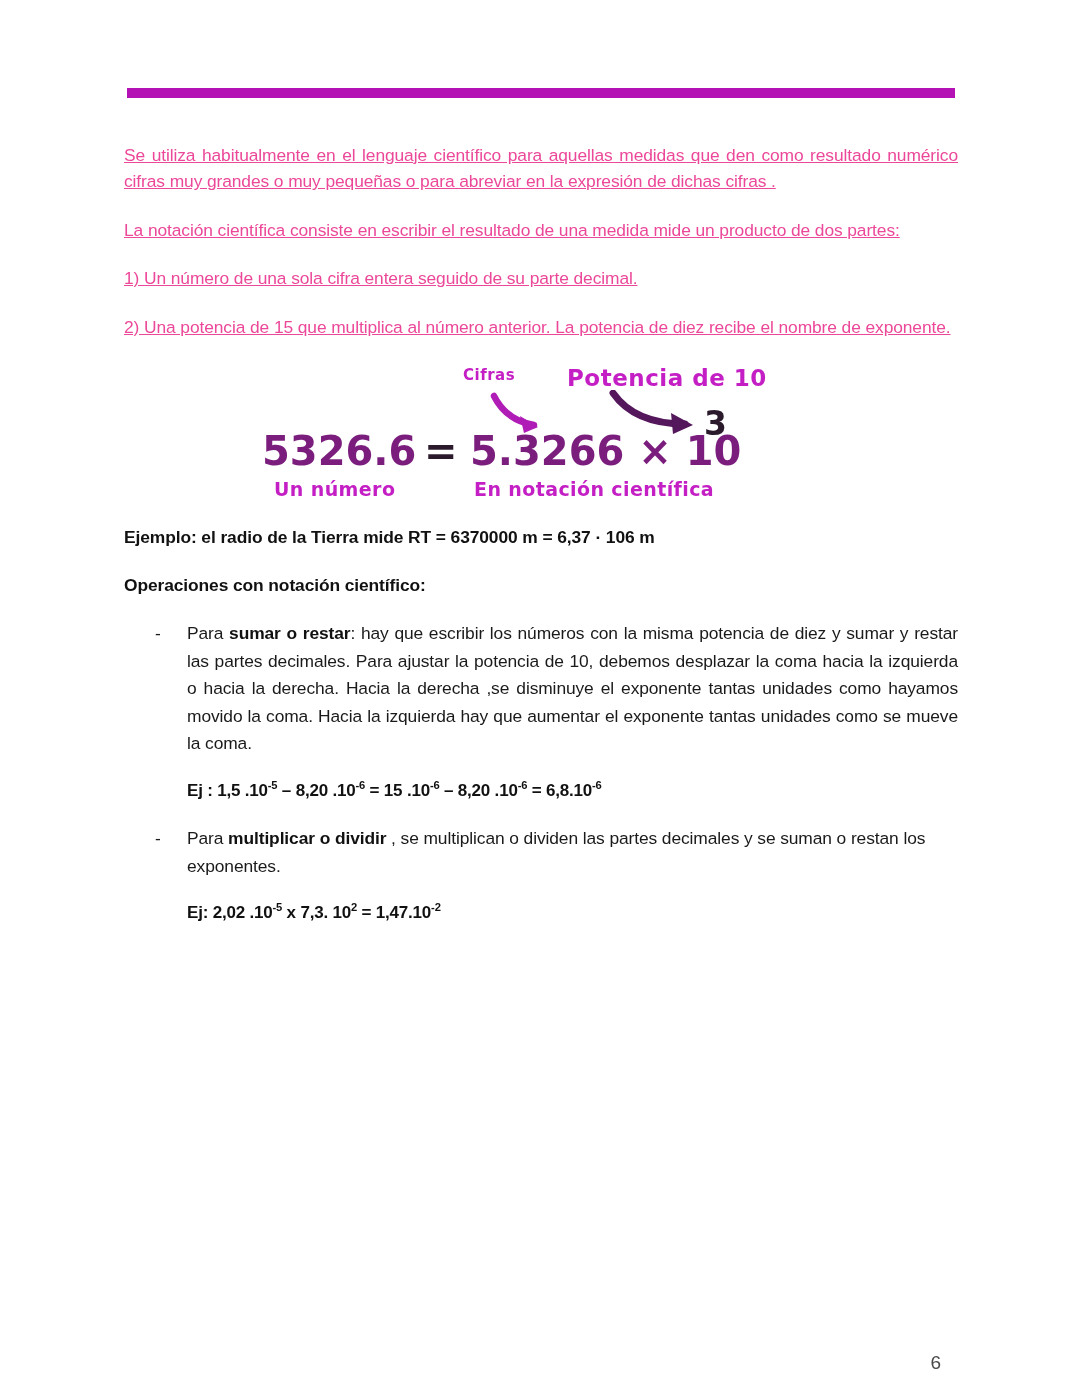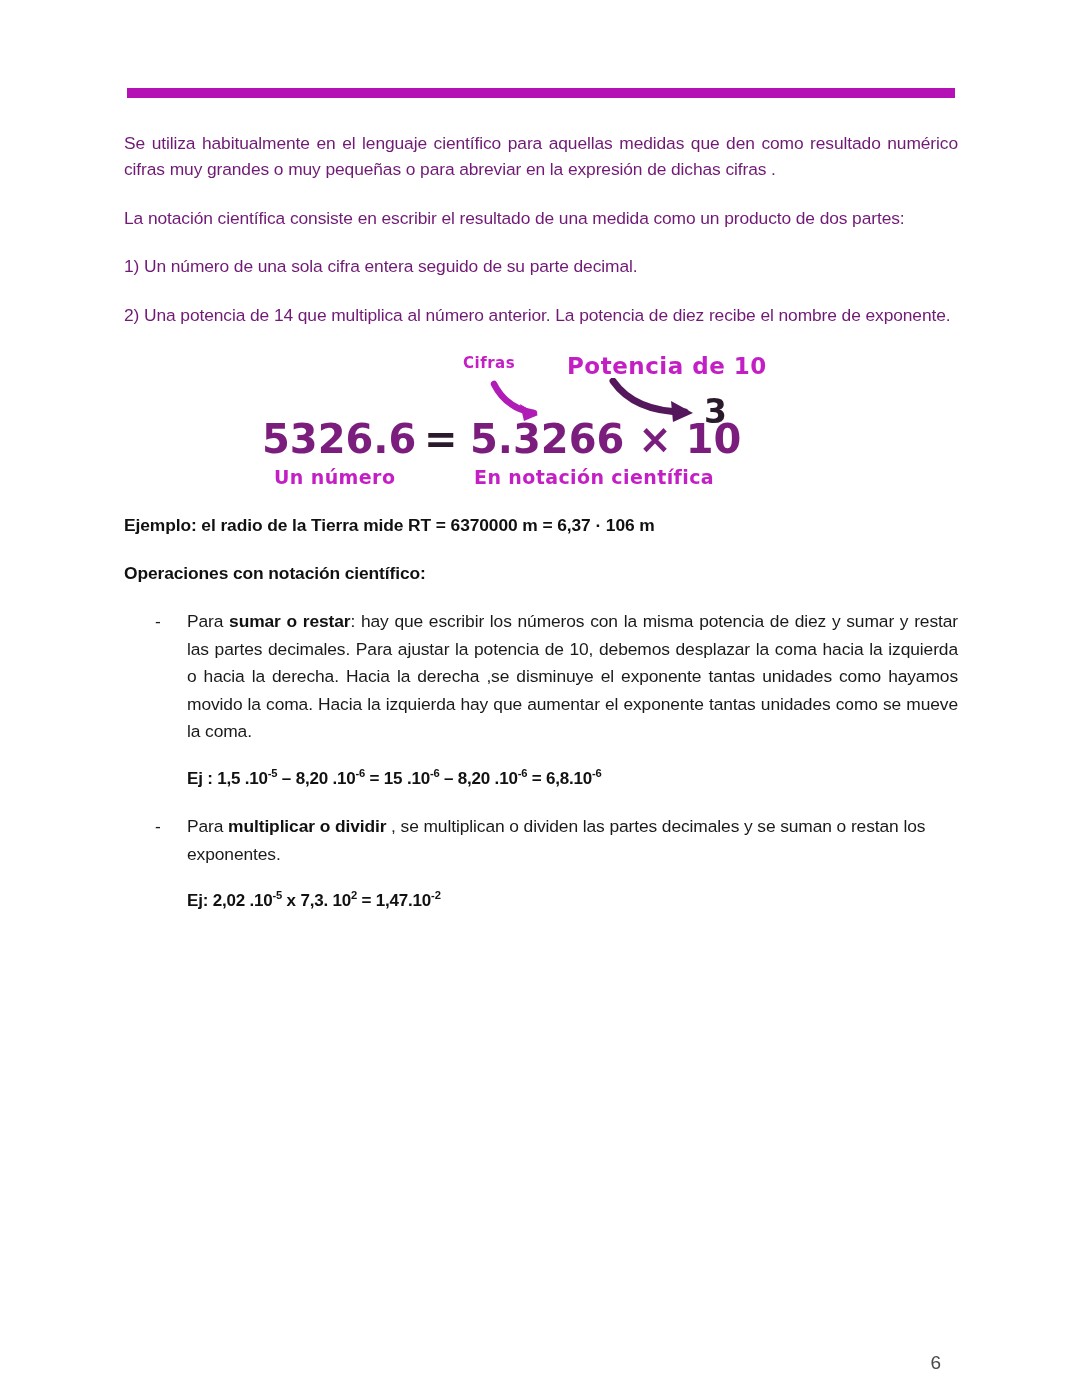--- a/index.html
+++ b/index.html
@@ -32,26 +32,27 @@
   }
 
   .content {
     position: absolute;
     left: 124px;
     top: 130px;
     width: 834px;
   }
 
   p.para {
-    margin: 0 0 22px 0;
+    margin: 12px 0 22px 0;
     font-size: 17.4px;
     line-height: 1.52;
     text-align: justify;
     letter-spacing: -0.1px;
-    color: #701a75;
+    color: #ec4899;
+    text-decoration: underline;
   }
   p.para.nojustify {
     text-align: left;
   }
 
   p.bold-line {
     margin: 8px 0 22px 0;
     font-size: 17.4px;
     line-height: 1.5;
     font-weight: bold;
@@ -146,25 +147,25 @@
 <body>
 
 <div class="page">
 
   <div class="header-rule"></div>
 
   <div class="content">
 
     <p class="para">Se utiliza habitualmente en el lenguaje científico para aquellas medidas que den como resultado numérico cifras  muy grandes o muy pequeñas o para abreviar en la expresión de dichas cifras .</p>
 
-    <p class="para"> La notación científica consiste en escribir el resultado de una medida como un producto de dos partes:</p>
+    <p class="para"> La notación científica consiste en escribir el resultado de una medida mide un producto de dos partes:</p>
 
     <p class="para nojustify">1) Un número de una sola cifra entera seguido de su parte decimal.</p>
 
-    <p class="para">2) Una potencia de 14 que multiplica al número anterior. La potencia de diez recibe el nombre de exponente.</p>
+    <p class="para">2) Una potencia de 15 que multiplica al número anterior. La potencia de diez recibe el nombre de exponente.</p>
 
     <div class="figure">
 
       <div class="fig-label lbl-cifras">Cifras</div>
       <div class="fig-label lbl-potencia">Potencia de 10</div>
 
       <svg class="fig-arrow arrow-cifras" width="68" height="44" viewBox="0 0 68 44">
         <path d="M4 4 C 12 20, 26 30, 44 33" stroke="#b01cb6" stroke-width="6.5" fill="none" stroke-linecap="round"></path>
         <path d="M30 24 L 48 35 L 34 41 Z" fill="#b01cb6"></path>
       </svg>

